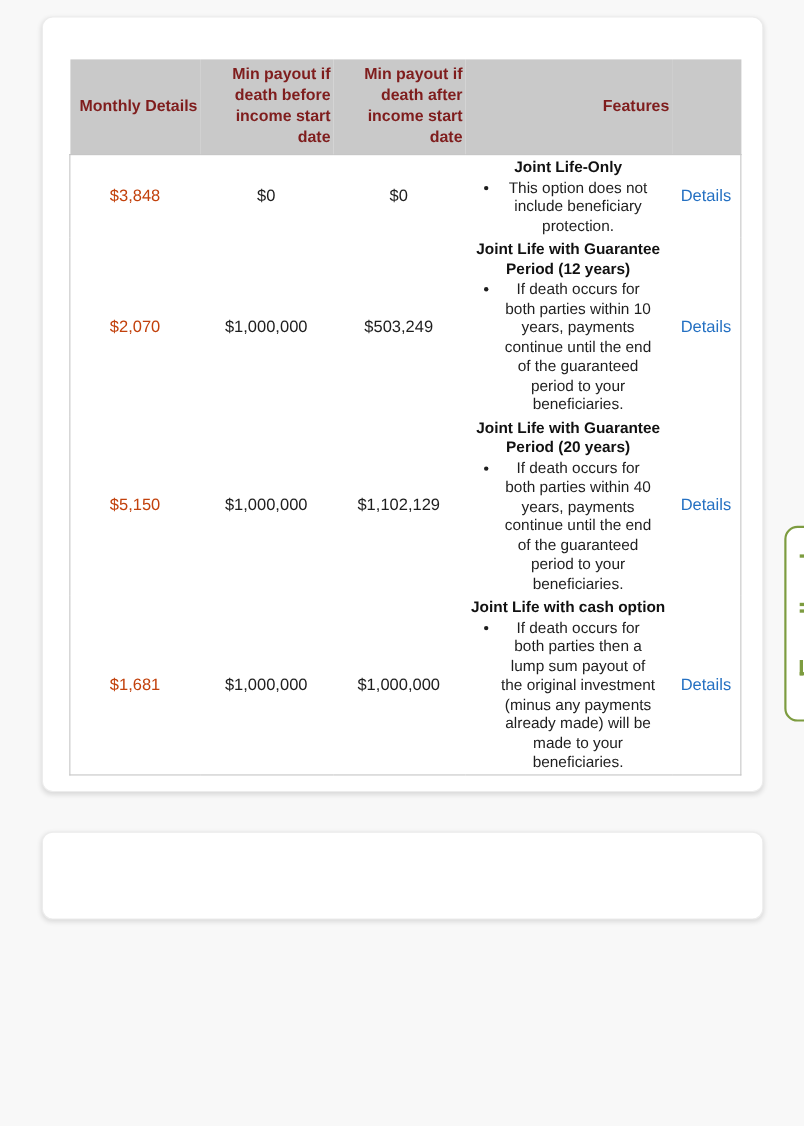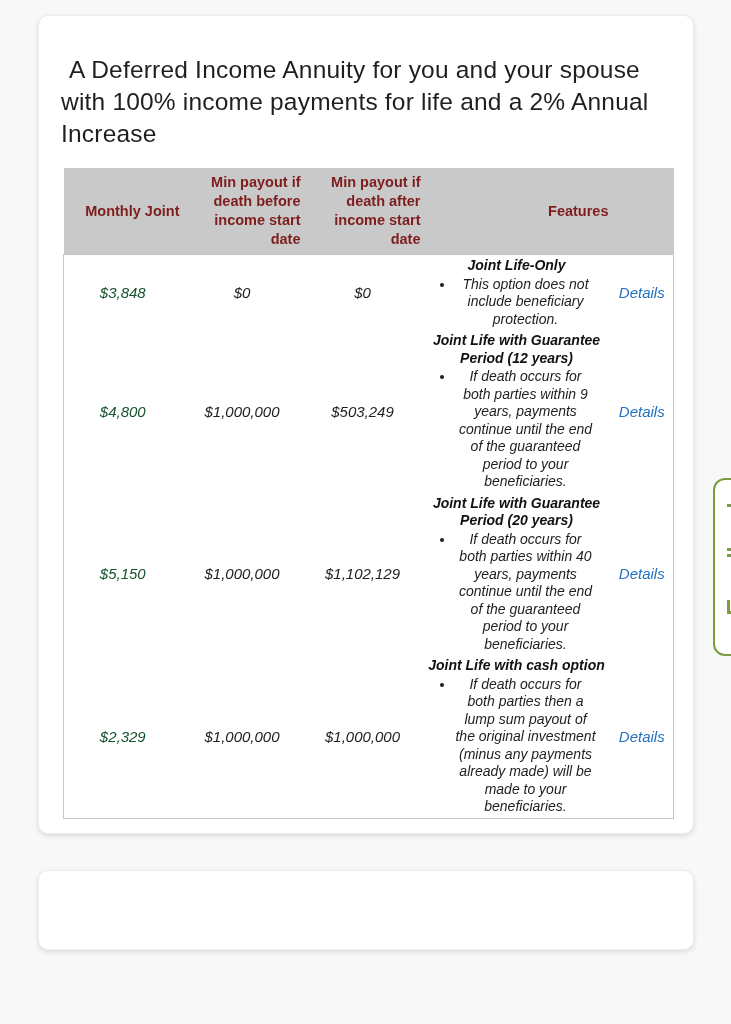--- a/index.html
+++ b/index.html
@@ -52,23 +52,22 @@
     height: 77px;
   }
   table.annuity-table tbody {
     border: 1px solid #c6c6c6;
   }
   table.annuity-table td {
     font-size: 15px;
     vertical-align: middle;
     text-align: center;
     padding: 2px;
-    font-style: italic;
-  }
-  td.monthly-val { color: #14532d; }
+  }
+  td.monthly-val { color: #c2410c; }
   td.features-cell {
     text-align: left;
     vertical-align: top;
     padding: 7px 6px 12px 5px;
   }
   .feature-title {
     font-weight: 700;
     font-size: 14px;
     line-height: 17.5px;
     color: #111;
@@ -107,33 +106,32 @@
   .frag-b1 { left: 12px; top: 68px;  width: 7px; height: 3px; }
   .frag-b2 { left: 12px; top: 74px;  width: 7px; height: 3px; }
   .frag-c1 { left: 12px; top: 120px; width: 3px; height: 14px; }
   .frag-c2 { left: 12px; top: 131px; width: 7px; height: 3px; }
 </style>
 </head>
 <body>
 
 <div class="card main-card">
 
-  <h1 class="page-title">A Deferred Income Annuity for you and your spouse with 100% income payments for life and a 2% Annual Increase</h1>
 
   <table class="annuity-table">
     <colgroup>
       <col style="width:118px">
         <col style="width:121px">
         <col style="width:120px">
         <col style="width:188px">
         <col style="width:63px">
     </colgroup>
     <thead>
       <tr>
-        <th>Monthly Joint</th>
+        <th>Monthly Details</th>
         <th>Min payout if death before income start date</th>
         <th>Min payout if death after income start date</th>
         <th>Features</th>
         <th></th>
       </tr>
     </thead>
     <tbody>
 
       <tr>
         <td class="monthly-val">$3,848</td>
@@ -144,27 +142,27 @@
           <ul class="feature-bullets">
             <li>This option does not include beneficiary protection.</li>
           </ul>
         </td>
         <td class="details-cell">
           <a>Details</a>
         </td>
       </tr>
 
       <tr>
-        <td class="monthly-val">$4,800</td>
+        <td class="monthly-val">$2,070</td>
         <td>$1,000,000</td>
         <td>$503,249</td>
         <td class="features-cell">
           <div class="feature-title">Joint Life with Guarantee Period (12 years)</div>
           <ul class="feature-bullets">
-            <li>If death occurs for both parties within 9 years, payments continue until the end of the guaranteed period to your beneficiaries.</li>
+            <li>If death occurs for both parties within 10 years, payments continue until the end of the guaranteed period to your beneficiaries.</li>
           </ul>
         </td>
         <td class="details-cell">
           <a>Details</a>
         </td>
       </tr>
 
       <tr>
         <td class="monthly-val">$5,150</td>
         <td>$1,000,000</td>
@@ -174,21 +172,21 @@
           <ul class="feature-bullets">
             <li>If death occurs for both parties within 40 years, payments continue until the end of the guaranteed period to your beneficiaries.</li>
           </ul>
         </td>
         <td class="details-cell">
           <a>Details</a>
         </td>
       </tr>
 
       <tr>
-        <td class="monthly-val">$2,329</td>
+        <td class="monthly-val">$1,681</td>
         <td>$1,000,000</td>
         <td>$1,000,000</td>
         <td class="features-cell">
           <div class="feature-title">Joint Life with cash option</div>
           <ul class="feature-bullets">
             <li>If death occurs for both parties then a lump sum payout of the original investment (minus any payments already made) will be made to your beneficiaries.</li>
           </ul>
         </td>
         <td class="details-cell">
           <a>Details</a>

